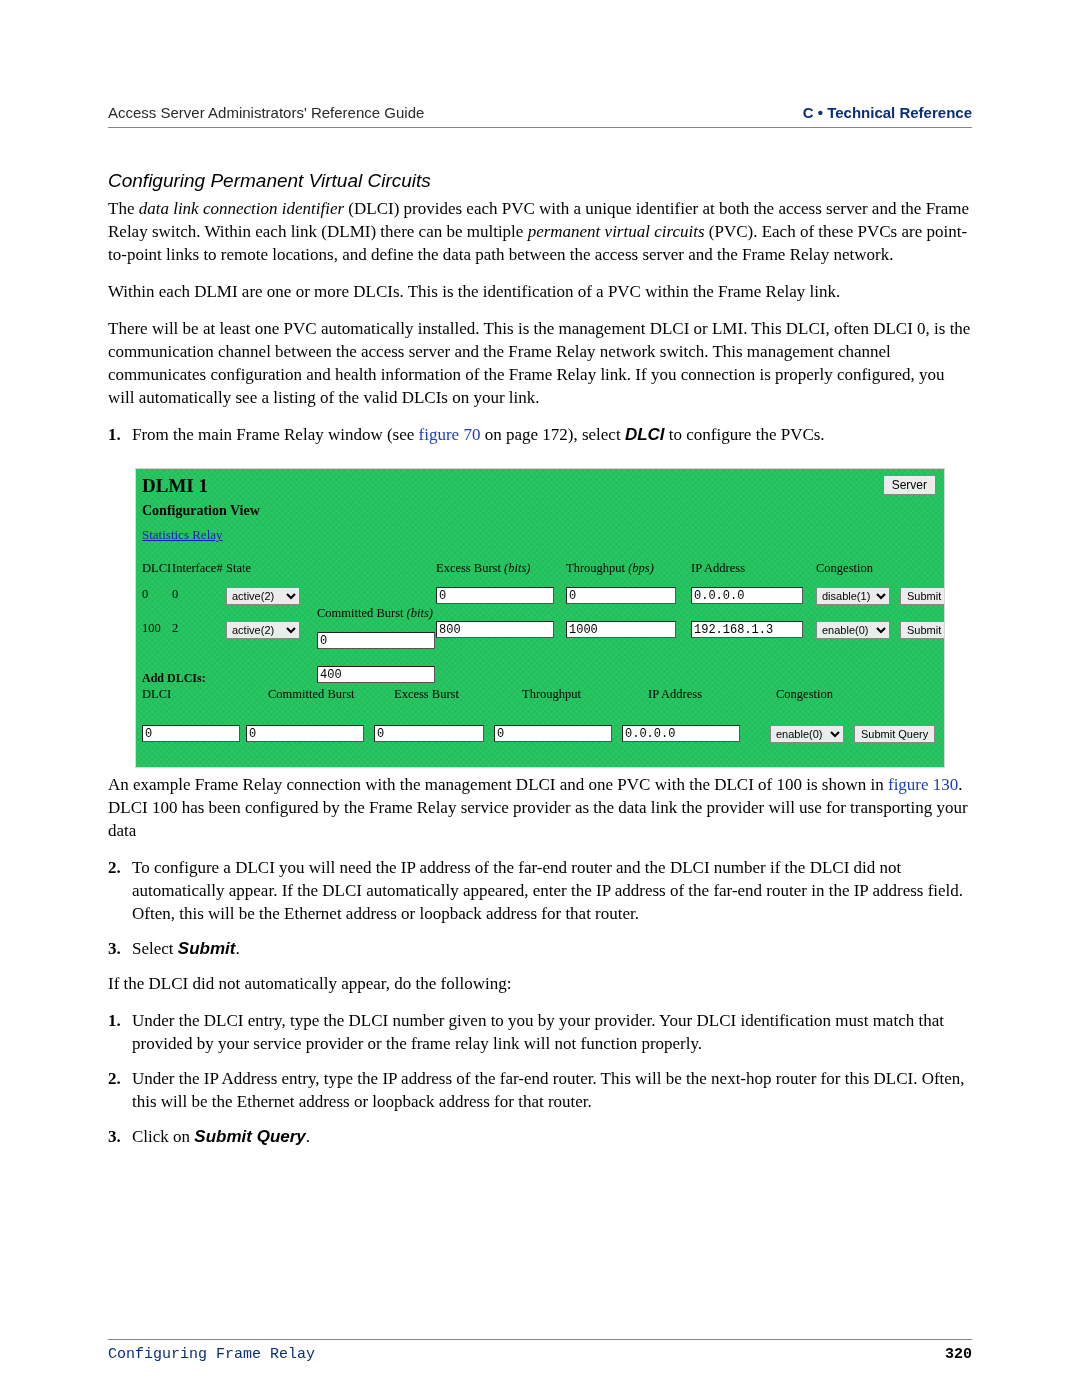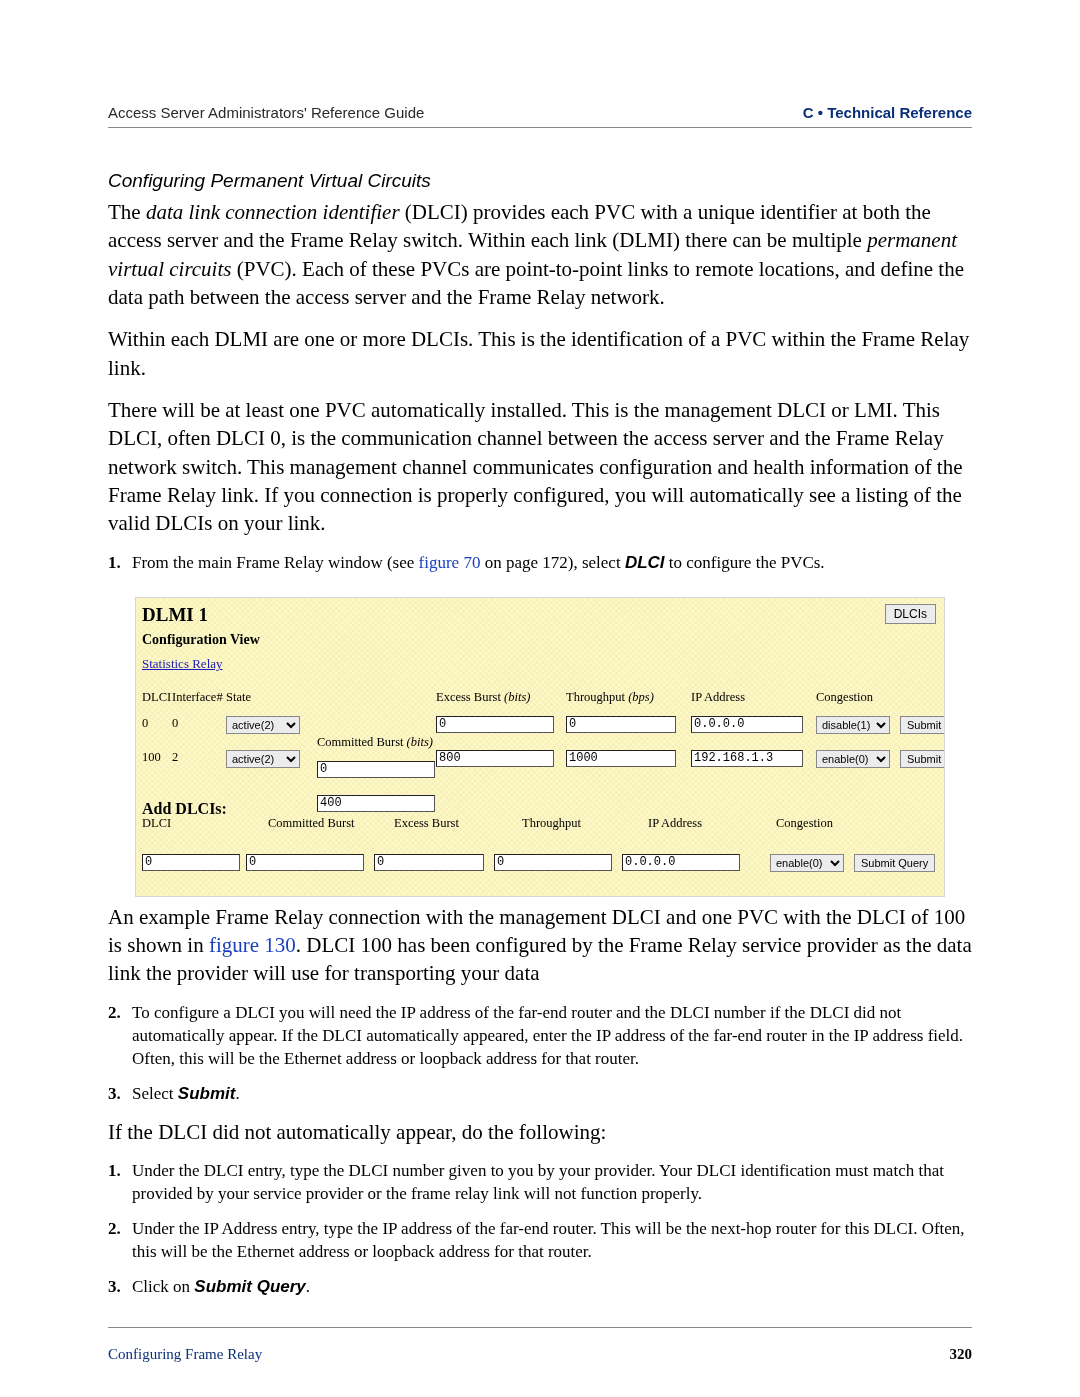--- a/index.html
+++ b/index.html
@@ -31,38 +31,38 @@
     background: #888;
   }
   h3.sec {
     font-family: Arial, Helvetica, sans-serif;
     font-style: italic;
     font-weight: normal;
     font-size: 19px;
     margin: 0 0 6px 0;
   }
   p.body, .body {
-    font-size: 21px;
+    font-size: 17px;
     line-height: 1.35;
     margin: 0 0 14px 0;
   }
   .i { font-style: italic; }
   .stepwrap { display: flex; font-size: 17px; line-height: 1.35; margin: 0 0 12px 0; }
   .stepnum { width: 24px; font-weight: bold; flex: none; }
   .steptxt { flex: 1; }
   .link { color: #1a3fbf; }
   .sans-b { font-family: Arial, Helvetica, sans-serif; font-weight: bold; font-style: italic; }
 
   
   .fig {
     position: relative;
     margin: 22px auto 6px auto;
     width: 810px;
     height: 300px;
-    background: #fef9c3;
+    background: #22c55e;
     border: 1px solid #d6d6d6;
     box-sizing: border-box;
     font-family: "Times New Roman", Georgia, serif;
     overflow: hidden;
   }
   .fig::before {
     content: "";
     position: absolute;
     inset: 0;
     background-image:
@@ -115,21 +115,21 @@
     height: 18px; padding: 0 1px;
     border: 1px solid #888;
     background: #ececec;
     box-sizing: border-box;
   }
   .btn {
     font-family: Arial, sans-serif; font-size: 11px;
     height: 18px; padding: 0 6px;
     background: #ececec; border: 1px solid #888;
   }
-  .fig .addtitle { top: 202px; left: 6px; font-size: 16px; font-weight: bold; }
+  .fig .addtitle { top: 202px; left: 6px; font-size: 12px; font-weight: bold; }
   .fig .addhdr   { top: 218px; }
   .fig .addrow   { top: 256px; }
 
   .a-dlci { left: 6px;   width: 90px; }
   .a-cb   { left: 132px; width: 110px; }
   .a-eb   { left: 258px; width: 100px; }
   .a-tp   { left: 386px; width: 100px; }
   .a-ip   { left: 512px; width: 100px; }
   .a-cg   { left: 640px; width: 80px; }
 
@@ -145,24 +145,24 @@
     text-align: center;
     font-family: Arial, Helvetica, sans-serif;
     font-size: 15px;
     margin: 6px 0 20px 0;
   }
 
   .ftr {
     position: absolute;
     left: 108px; right: 108px; bottom: 34px;
     display: flex; justify-content: space-between;
-    font-family: Liberation Serif, serif;
+    font-family: Liberation Mono, monospace;
     font-size: 15px;
     border-top: 1px solid #888;
-    padding-top: 18px;
+    padding-top: 6px;
   }
   .ftr .l { color: #0a2f7a; }
   .ftr .r { font-weight: bold; }
 
   .indent { margin-left: 28px; }
 </style>
 </head>
 <body>
 
 <div class="page">
@@ -182,21 +182,21 @@
 
   <div class="stepwrap">
     <span class="stepnum">1.</span>
     <span class="steptxt">
       <span>From the main Frame Relay window (see </span><span class="link">figure 70</span><span> on page 172), select </span><span class="sans-b">DLCI</span><span> to configure the PVCs.</span>
     </span>
   </div>
 
   <div class="fig">
     <div class="title">DLMI 1</div>
-    <button class="serverbtn">DLCIs</button>
+    <button class="serverbtn">Server</button>
     <div class="subtitle">Configuration View</div>
     <a class="statslink">Statistics Relay</a>
 
     <div class="colhdr">
       <span class="cell c-dlci">DLCI</span>
       <span class="cell c-intf">Interface#</span>
       <span class="cell c-state">State</span>
       <span class="cell c-cb"><span>Committed Burst</span> <span class="i">(bits)</span></span>
       <span class="cell c-eb"><span>Excess Burst</span> <span class="i">(bits)</span></span>
       <span class="cell c-tp"><span>Throughput</span> <span class="i">(bps)</span></span>

